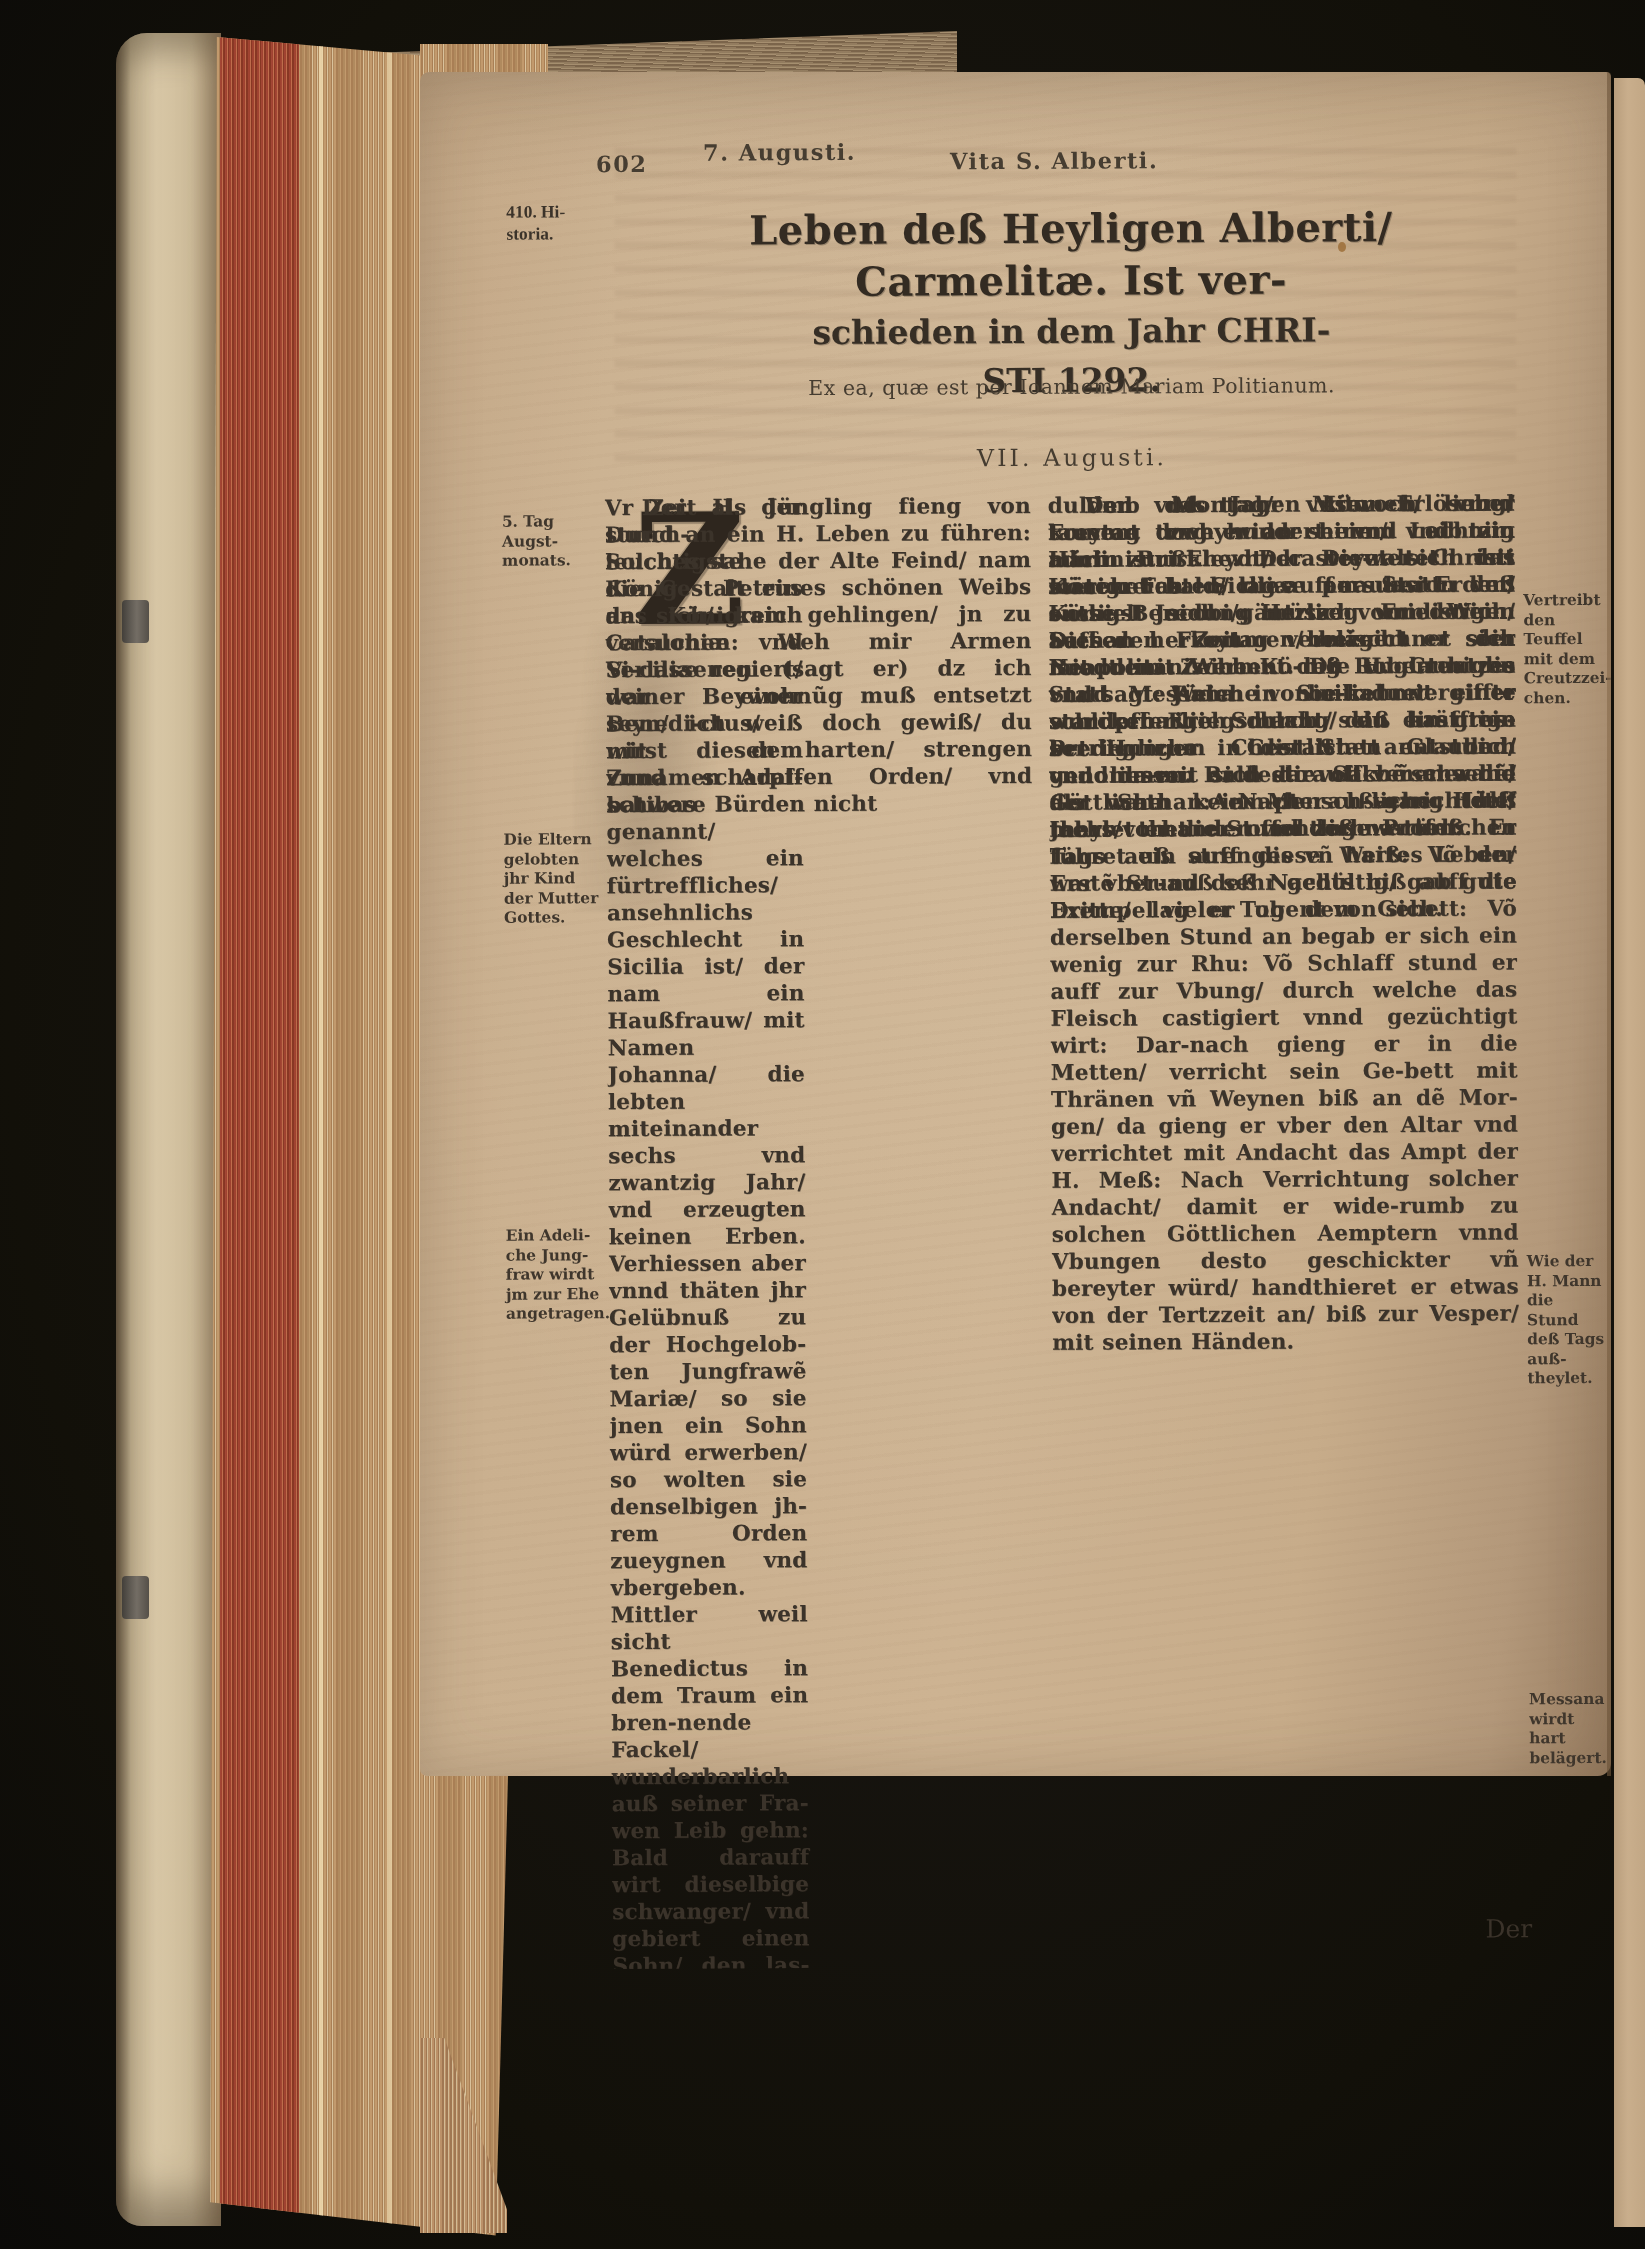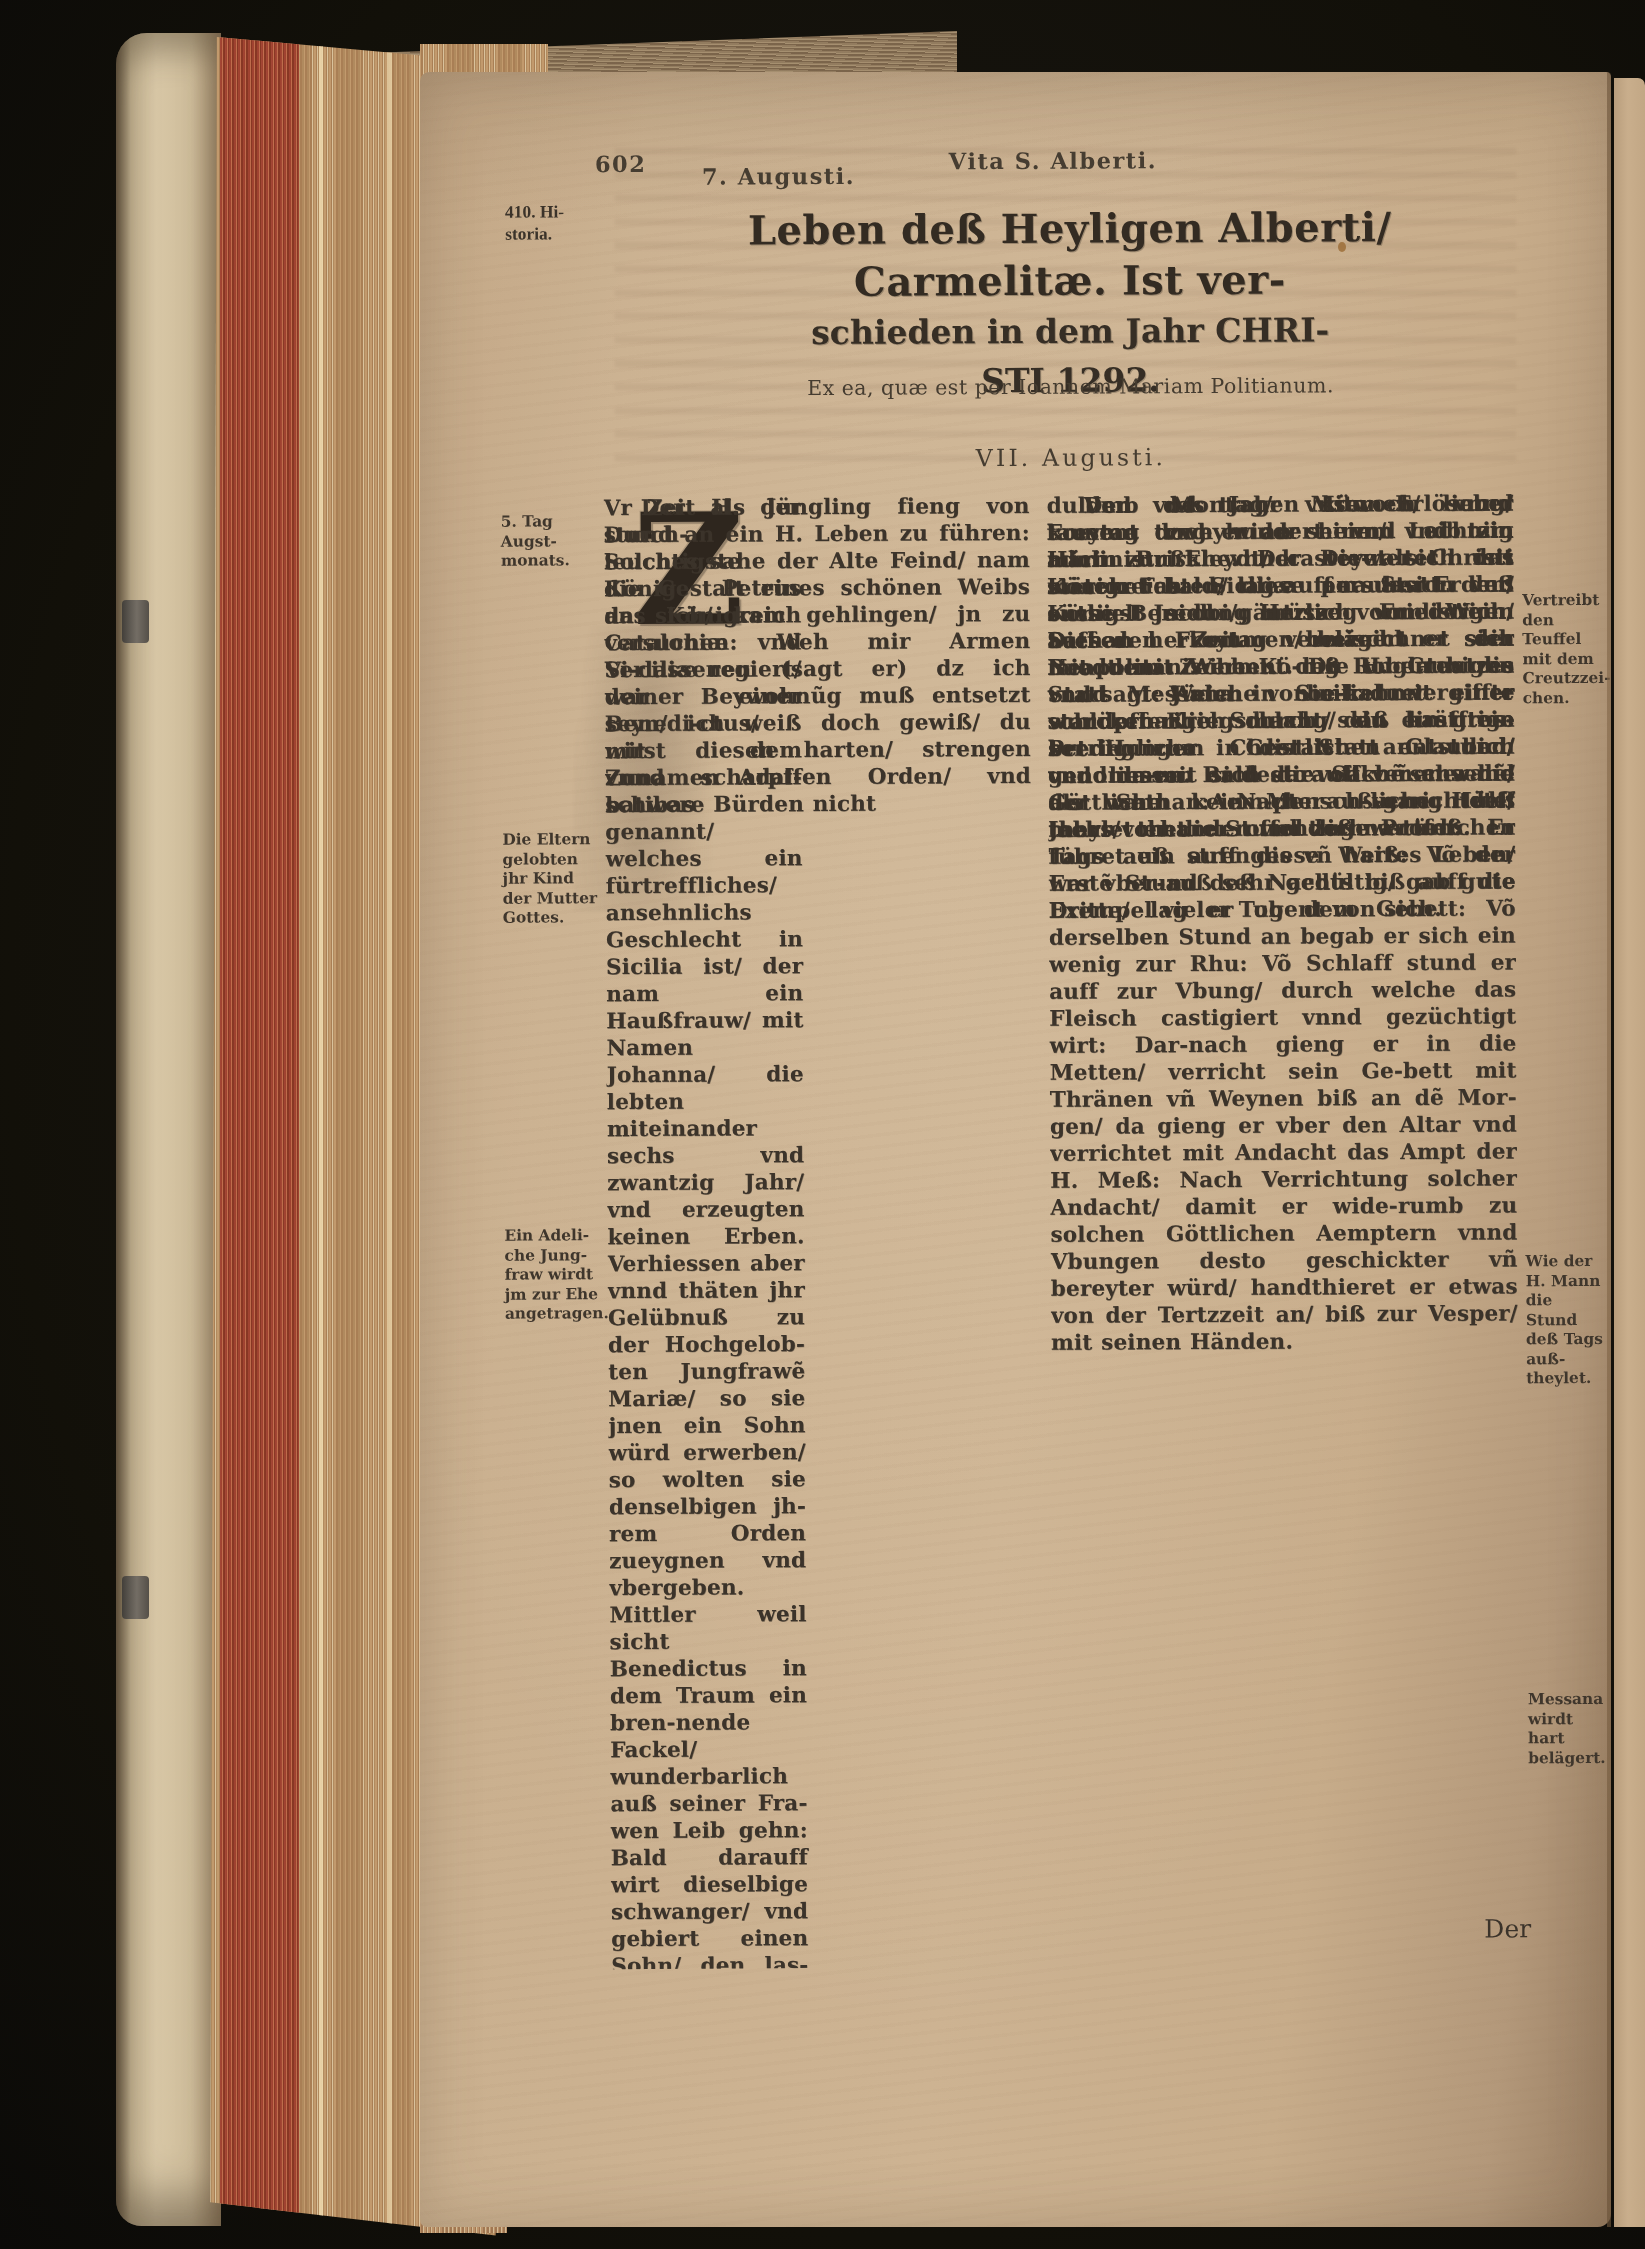--- a/index.html
+++ b/index.html
@@ -28,21 +28,21 @@
     background:repeating-linear-gradient(90deg,#c29a6d 0 1.5px,#a97f55 1.5px 3.1px,#d9c29c 3.1px 3.6px,#b08a5e 3.6px 5.1px);
     clip-path:polygon(0 0,100% 0,100% 28%,18% 100%,0 100%);}
   .streak-patch-bottom{position:absolute;left:420px;top:2038px;width:87px;height:195px;
     background:repeating-linear-gradient(90deg,#bb9168 0 1.5px,#a07752 1.5px 3.1px,#d3bb94 3.1px 4.1px);
     clip-path:polygon(0 0,28% 0,100% 88%,100% 100%,0 100%);}
   .clasp-mark{position:absolute;left:122px;width:27px;height:43px;border-radius:4.1px;
     background:linear-gradient(90deg,#3c3a37,#6b6660 55%,#47433f);opacity:.9;}
   .clasp-1{top:600px;} .clasp-2{top:1576px;}
 
   
-  .page{position:absolute;left:420px;top:72px;width:1191px;height:2155px;
+  .page{position:absolute;left:420px;top:72px;width:1191px;height:1704px;
     border-radius:9.2px 5.1px 13.3px 7.2px;
     background:
       linear-gradient(180deg, rgba(118,96,72,.14) 0%, rgba(0,0,0,0) 7%),
       radial-gradient(ellipse at 42% 38%, rgba(255,250,232,.10), rgba(0,0,0,0) 62%),
       linear-gradient(97deg,#c2a685 0%,#cab08f 16%,#cdb392 52%,#c7ac8a 76%,#b3987a 91%,#977c60 100%);
     box-shadow:inset 0 0 61px rgba(92,72,50,.25);}
   .page::after{content:"";position:absolute;right:0;top:0;width:3.6px;height:100%;
     background:linear-gradient(180deg,#6f573d,#8a6d4e 40%,#6a5238);opacity:.65;border-radius:0 5.1px 0 0;}
   .page2{position:absolute;left:1614px;top:78px;width:31px;height:2149px;
     background:linear-gradient(90deg,#b89d7c,#c9ae8c 45%,#c2a785);border-radius:0 7.2px 0 0;}
@@ -57,21 +57,21 @@
                radial-gradient(ellipse at 40% 75%, rgba(96,82,66,.16), rgba(0,0,0,0) 60%);
     filter:blur(1px);}
   .foxing-dot{position:absolute;left:918px;top:170px;width:8.2px;height:10.2px;border-radius:50%;
     background:#9a6a33;opacity:.8;}
 
   
   .ink{position:absolute;inset:0;transform:rotate(-0.3deg);color:#3b332a;}
   .ink [data-name]{position:absolute;}
   .running-head{font-size:22.5px;font-weight:600;letter-spacing:1.5px;color:#463d31;}
   .folio{left:180px;top:77px;}
-  .head-center{left:287px;top:90px;text-align:center;}
+  .head-center{left:287px;top:66px;text-align:center;}
   .head-right{left:534px;top:76px;}
   .margin-header{left:90px;top:127px;width:87px;font-size:17.4px;line-height:21.5px;font-weight:600;font-family:Liberation Serif, serif;}
   .title-block{left:209px;top:131px;width:891px;text-align:center;}
   .title-1{position:static !important;display:block;font-size:40px;line-height:52px;font-weight:700;
     letter-spacing:0.5px;color:#332b22;text-shadow:1px 1px 0.5px rgba(51,43,34,.3);}
   .title-2,.title-3{position:static !important;display:block;font-size:33px;line-height:49px;font-weight:700;
     color:#362e25;text-shadow:1px 1px 0.5px rgba(51,43,34,.3);}
   .source-line{left:209px;top:303px;width:891px;text-align:center;font-size:20.5px;
     letter-spacing:0.5px;color:#453c30;}
   .section-heading{left:209px;top:372px;width:891px;text-align:center;font-size:23.6px;

